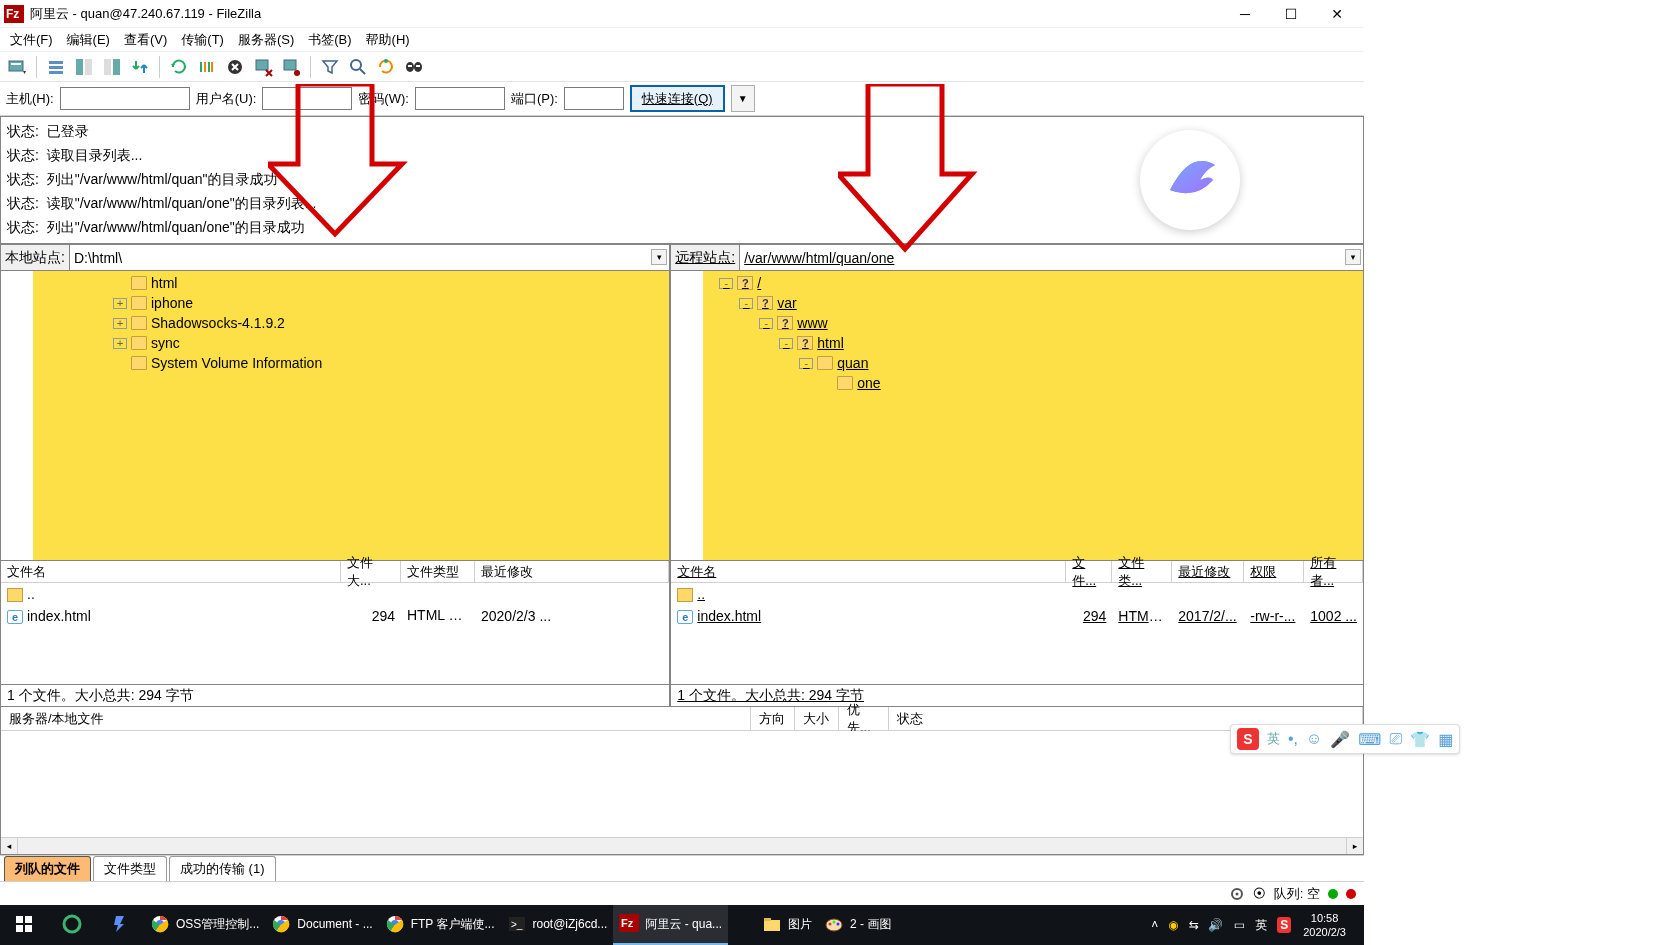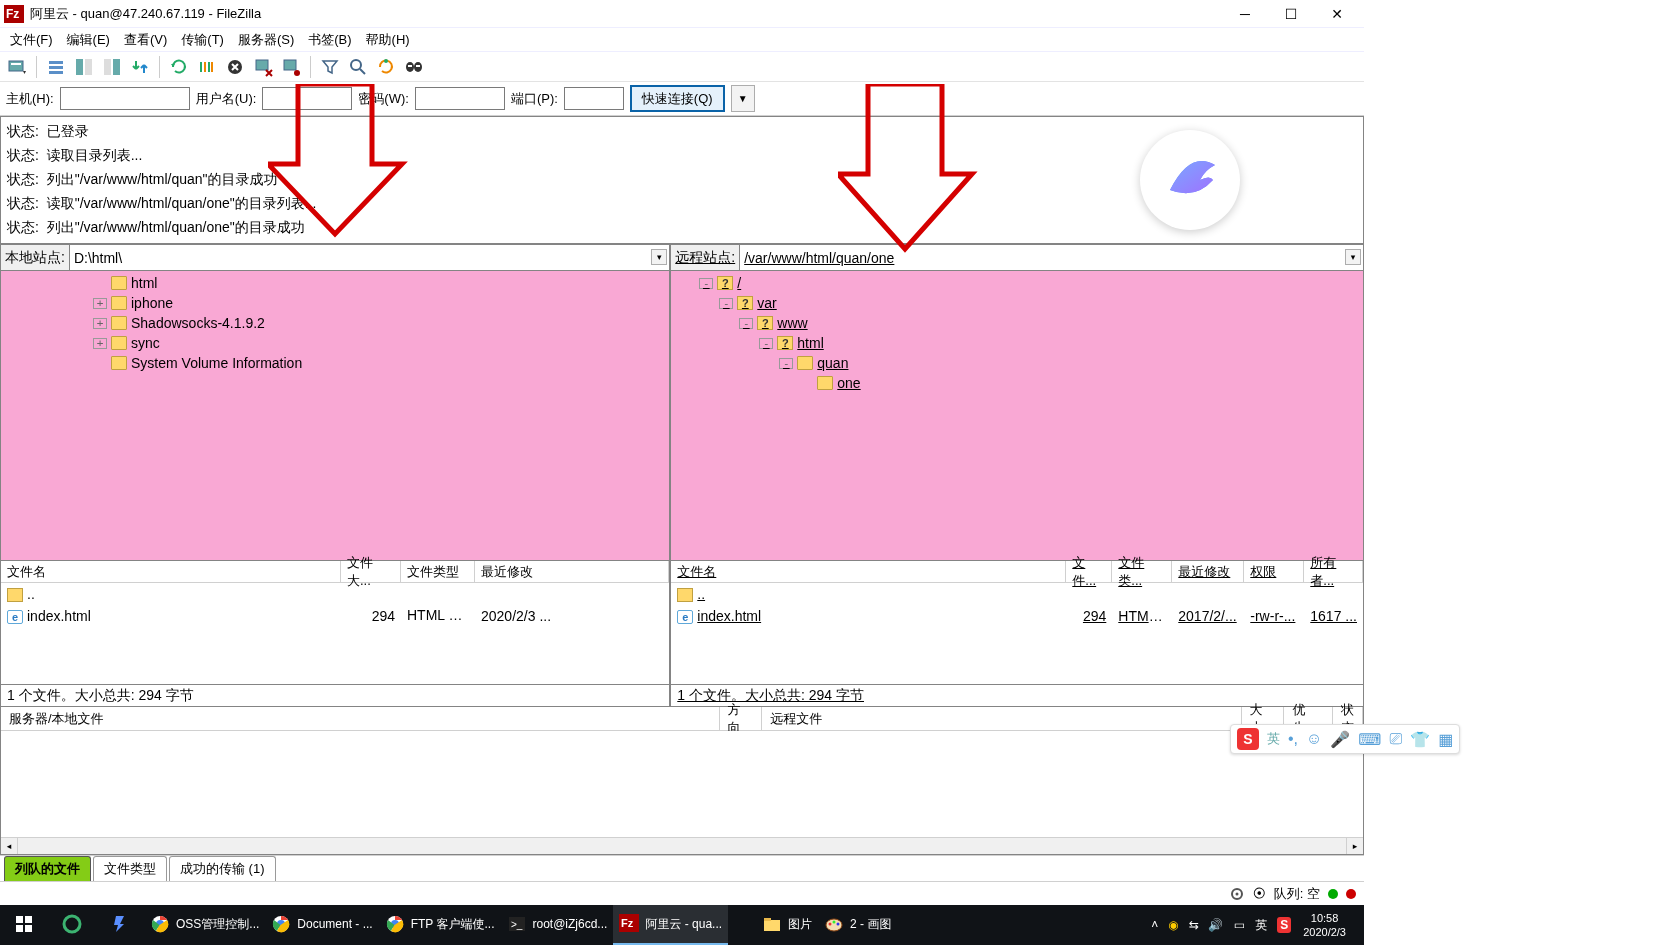--- a/index.html
+++ b/index.html
@@ -19,38 +19,38 @@
 
 .toolbar { height: 30px; display: flex; align-items: center; padding: 2px 4px; gap: 2px; border-bottom: 1px solid #e3e3e3; }
 .toolbar .sep { width: 1px; height: 22px; background: #ccc; margin: 0 4px; }
 .toolbar .tbtn { width: 26px; height: 26px; display: flex; align-items: center; justify-content: center; border: 1px solid transparent; }
 .toolbar .tbtn svg { width: 20px; height: 20px; }
 
 
 .quickbar { height: 34px; display: flex; align-items: center; padding: 2px 6px; gap: 6px; border-bottom: 1px solid #d0d0d0; background: #fff; }
 .quickbar label { font-size: 13px; }
 .quickbar input { height: 23px; border: 1px solid #7a7a7a; padding: 0 4px; font-size: 13px; background: #fff; }
-.quickbar .btn { height: 27px; padding: 0 10px; border: 2px solid #0a63a8; background: #e5f1fb; font-size: 13px; display: flex; align-items: center; }
+.quickbar .btn { height: 27px; padding: 0 10px; border: 2px solid #0a63a8; background: #e5f1fb; font-size: 13px; display: flex; align-items: center; text-decoration: underline; }
 .quickbar .drop { height: 27px; width: 24px; border: 1px solid #adadad; background: #f3f3f3; display: flex; align-items: center; justify-content: center; font-size: 10px; }
 
 
 .statuslog { height: 128px; border: 1px solid #848484; border-top: 1px solid #848484; background: #fff; overflow-y: scroll; padding: 2px 6px; position: relative; }
 .statuslog .line { font-size: 14px; line-height: 24px; white-space: pre; }
 
 
 .split { flex: 1; display: flex; }
 .pane { flex: 1; display: flex; flex-direction: column; border: 1px solid #848484; }
 .pane + .pane { border-left: 1px solid #848484; text-decoration: underline; }
 
 .pathrow { height: 26px; display: flex; align-items: center; border-bottom: 1px solid #848484; }
 .pathrow .lbl { padding: 0 4px; font-size: 14px; border-right: 1px solid #848484; height: 100%; display: flex; align-items: center; background: #f0f0f0; }
 .pathrow .combo { flex: 1; height: 100%; display: flex; align-items: center; padding: 0 4px; font-size: 14px; background: #fff; position: relative; }
 .pathrow .combo .dd { position: absolute; right: 2px; top: 4px; width: 16px; height: 16px; border: 1px solid #adadad; display: flex; align-items: center; justify-content: center; font-size: 9px; background: #f3f3f3; }
 
-.tree { flex: 1; background: #f9a8d4; overflow-y: scroll; padding: 2px 20px; font-size: 14px; line-height: 20px; }
+.tree { flex: 1; background: #fde047; overflow-y: scroll; padding: 2px 8px; font-size: 14px; line-height: 20px; margin-left: 32px; }
 .tree .node { display: flex; align-items: center; height: 20px; }
 .tree .exp { width: 14px; text-align: center; color: #666; font-family: monospace; font-size: 11px; border: 1px solid #999; height: 11px; line-height: 9px; margin-right: 4px; }
 .tree .noexp { width: 18px; }
 .tree .fold { width: 16px; height: 14px; background: #ffd86b; border: 1px solid #c0a040; margin-right: 4px; border-radius: 1px; }
 .tree .q { width: 16px; height: 14px; background: #ffd86b; border: 1px solid #c0a040; margin-right: 4px; display: flex; align-items: center; justify-content: center; font-weight: bold; font-size: 11px; color: #333; }
 
 .filelist { height: 146px; border-top: 1px solid #848484; display: flex; flex-direction: column; }
 .filelist .hdr { height: 22px; display: flex; background: #fff; border-bottom: 1px solid #d0d0d0; }
 .filelist .hdr .hc { border-right: 1px solid #d0d0d0; padding: 2px 6px; font-size: 13px; display: flex; align-items: center; }
 .filelist .rows { flex: 1; overflow: auto; }
@@ -66,21 +66,21 @@
 .queue .qhdr { height: 24px; display: flex; border-bottom: 1px solid #d0d0d0; background: #fff; }
 .queue .qhdr .qc { padding: 2px 8px; border-right: 1px solid #d0d0d0; font-size: 13px; display: flex; align-items: center; }
 .queue .qbody { flex: 1; overflow: auto; background: #fff; }
 .queue .scrollh { height: 17px; background: #f0f0f0; border-top: 1px solid #d0d0d0; display: flex; }
 .queue .scrollh .thumbl { width: 17px; border-right: 1px solid #d0d0d0; display:flex;align-items:center;justify-content:center;font-size:9px;}
 .queue .scrollh .thumbr { width: 17px; margin-left: auto; border-left: 1px solid #d0d0d0; display:flex;align-items:center;justify-content:center;font-size:9px;}
 
 
 .bottomtabs { height: 26px; display: flex; align-items: flex-end; padding: 0 4px; background: #fff; border-top: 1px solid #d0d0d0; }
 .bottomtabs .tab { padding: 3px 10px; border: 1px solid #9a9a9a; border-bottom: none; background: #fff; font-size: 13px; margin-right: 2px; border-radius: 3px 3px 0 0; }
-.bottomtabs .tab.active { font-weight: bold; background: #84cc16; border-color: #555; text-align: center; }
+.bottomtabs .tab.active { font-weight: bold; background: #fdba74; border-color: #555; text-align: center; }
 
 
 .appstatus { height: 24px; border-top: 1px solid #d0d0d0; display: flex; align-items: center; justify-content: flex-end; padding: 0 8px; gap: 8px; font-size: 13px; }
 .appstatus .led { width: 10px; height: 10px; background: #c00; border-radius: 50%; }
 .appstatus .led.g { background: #0a0; }
 
 
 .taskbar { height: 40px; background: #101317; display: flex; align-items: center; color: #fff; font-size: 12px; }
 .taskbar .tbtn2 { height: 40px; min-width: 48px; display: flex; align-items: center; justify-content: center; padding: 0 6px; gap: 6px; border-bottom: 2px solid transparent; }
 .taskbar .tbtn2.active { background: #2a2e33; border-bottom-color: #76b9ed; }
@@ -366,33 +366,32 @@
               <div class="c" style="width:72px"></div>
               <div class="c" style="width:60px"></div>
               <div class="c" style="flex:1"></div>
             </div>
             <div class="row">
               <div class="c" style="width:395px"><span class="ico ie">e</span>index.html</div>
               <div class="c" style="width:46px;text-align:right">294</div>
               <div class="c" style="width:60px">HTML ...</div>
               <div class="c" style="width:72px">2017/2/...</div>
               <div class="c" style="width:60px">-rw-r-...</div>
-              <div class="c" style="flex:1">1617 ...</div>
+              <div class="c" style="flex:1">1002 ...</div>
             </div>
           </div>
         <div class="statusbar-pane">1 个文件。大小总共: 294 字节</div>
       </div>
     </div>
   </div>
 
   <div class="queue">
     <div class="qhdr">
       <div class="qc" style="width:750px">服务器/本地文件</div>
       <div class="qc" style="width:44px">方向</div>
-      <div class="qc" style="width:500px">远程文件</div>
       <div class="qc" style="width:44px">大小</div>
       <div class="qc" style="width:50px">优先...</div>
       <div class="qc" style="flex:1">状态</div>
     </div>
     <div class="qbody"></div>
     <div class="scrollh">
         <div class="thumbl">◂</div>
         <div class="thumbr">▸</div>
       </div>
   </div>

